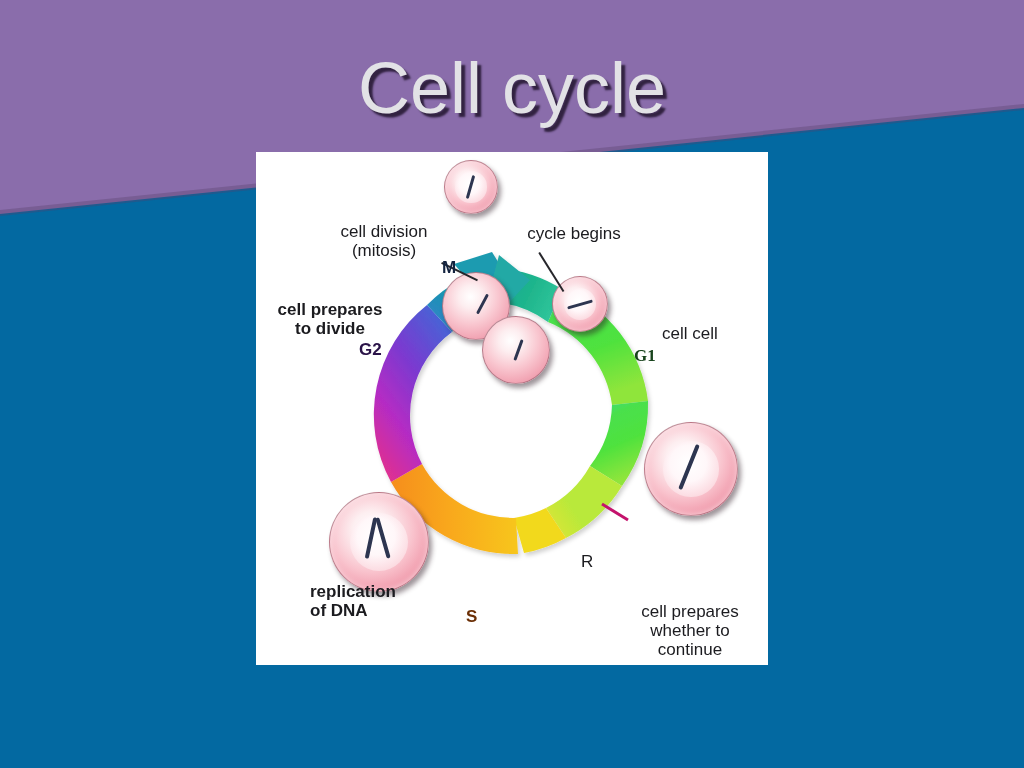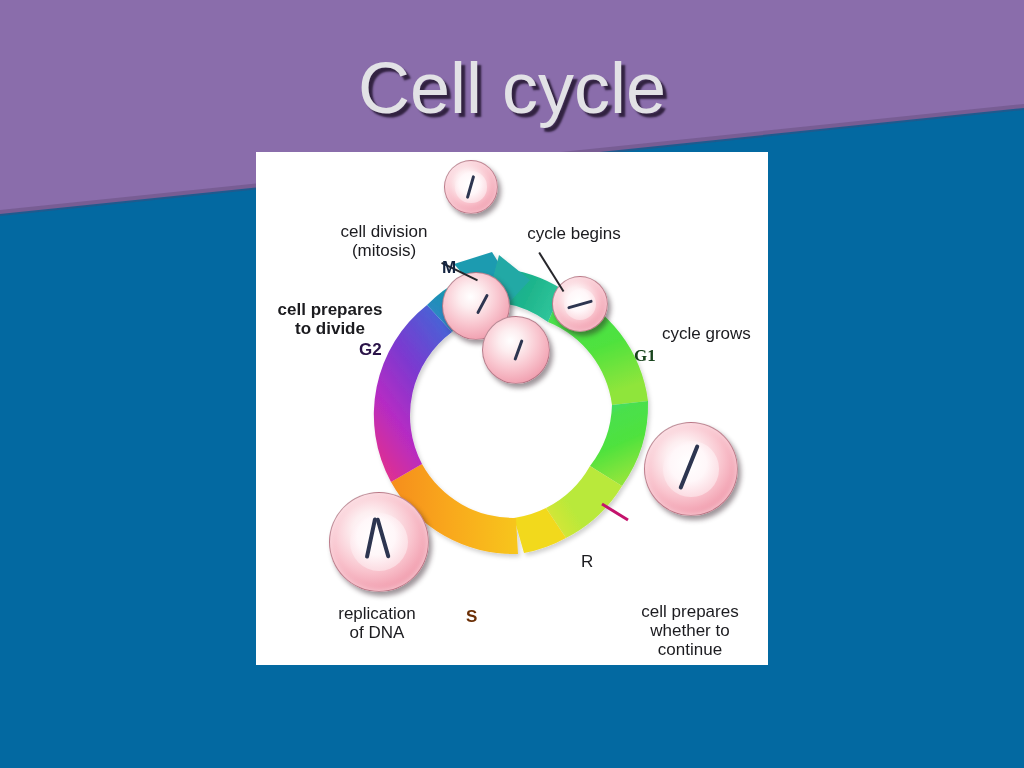--- a/index.html
+++ b/index.html
@@ -136,21 +136,21 @@
     position: absolute;
     font-size: 17px;
     font-weight: bold;
     user-select: none;
   }
 
   #label-cell-division { left: 55px;  top: 70px;  text-align: center; width: 146px; }
   #label-cycle-begins  { left: 248px; top: 72px;  text-align: center;   width: 140px; }
   #label-cell-prepares { left: 6px;   top: 148px; text-align: center; width: 136px; font-weight: bold; }
   #label-cell-grows    { left: 406px; top: 172px; text-align: left;   width: 120px; }
-  #label-replication   { left: 54px;  top: 452px; text-align: center; width: 134px; }
+  #label-replication   { left: 54px;  top: 430px; width: 134px; font-weight: bold; }
   #label-cell-decides  { left: 368px; top: 450px; text-align: center; width: 132px; }
 
   #phase-M  { left: 186px; top: 106px; color: #13233f; }
   #phase-G1 { left: 378px; top: 194px; color: #18431c; font-family: Liberation Serif, serif; }
   #phase-G2 { left: 103px; top: 188px; color: #2a1348; }
   #phase-S  { left: 210px; top: 455px; color: #6b2f06; }
   #phase-R  { left: 325px; top: 400px; color: #1b1b1f; font-weight: normal; }
 
   
   .leader {
@@ -305,21 +305,21 @@
       <div class="leader" id="leader-cycle"></div>
 
       <div class="fig-label" id="label-cell-division">cell division
 (mitosis)</div>
 
       <div class="fig-label" id="label-cycle-begins">cycle begins</div>
 
       <div class="fig-label" id="label-cell-prepares">cell prepares
 to divide</div>
 
-      <div class="fig-label" id="label-cell-grows">cycle grows</div>
+      <div class="fig-label" id="label-cell-grows">cell cell</div>
 
       <div class="fig-label" id="label-replication">replication
 of DNA</div>
 
       <div class="fig-label" id="label-cell-decides">cell prepares
 whether to
 continue</div>
 
       <div class="phase-label" id="phase-M">M</div>
 

